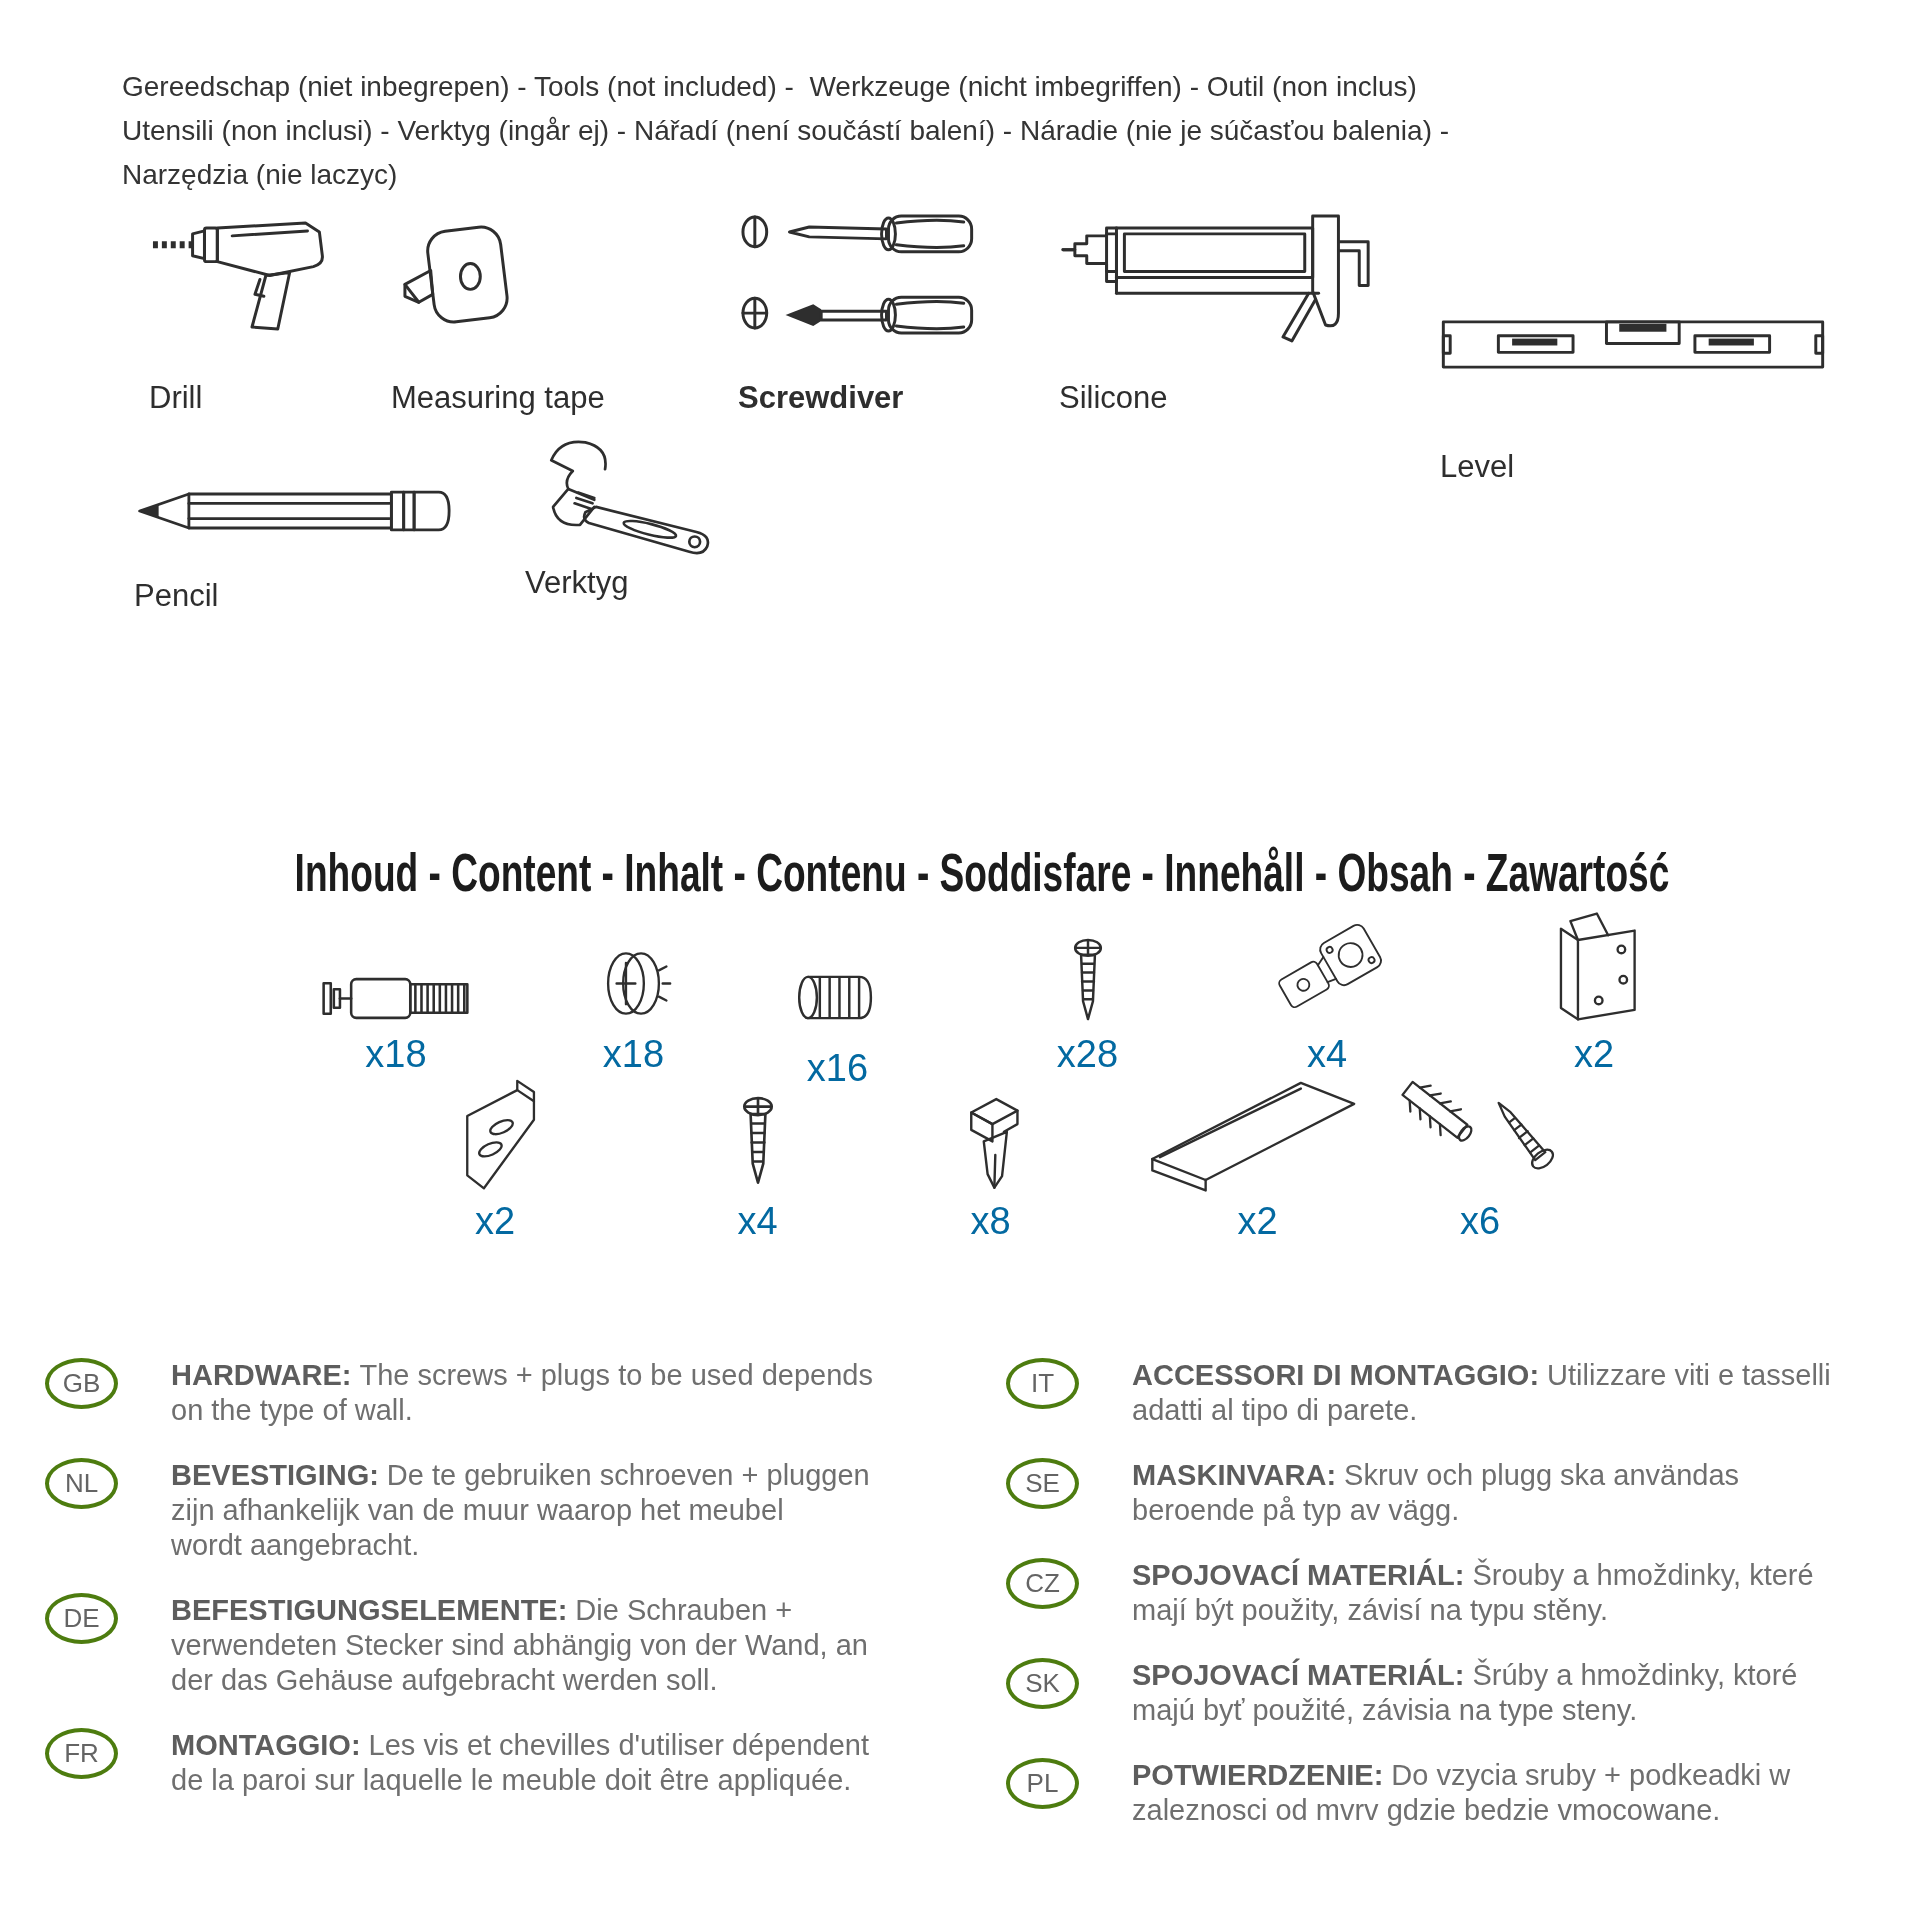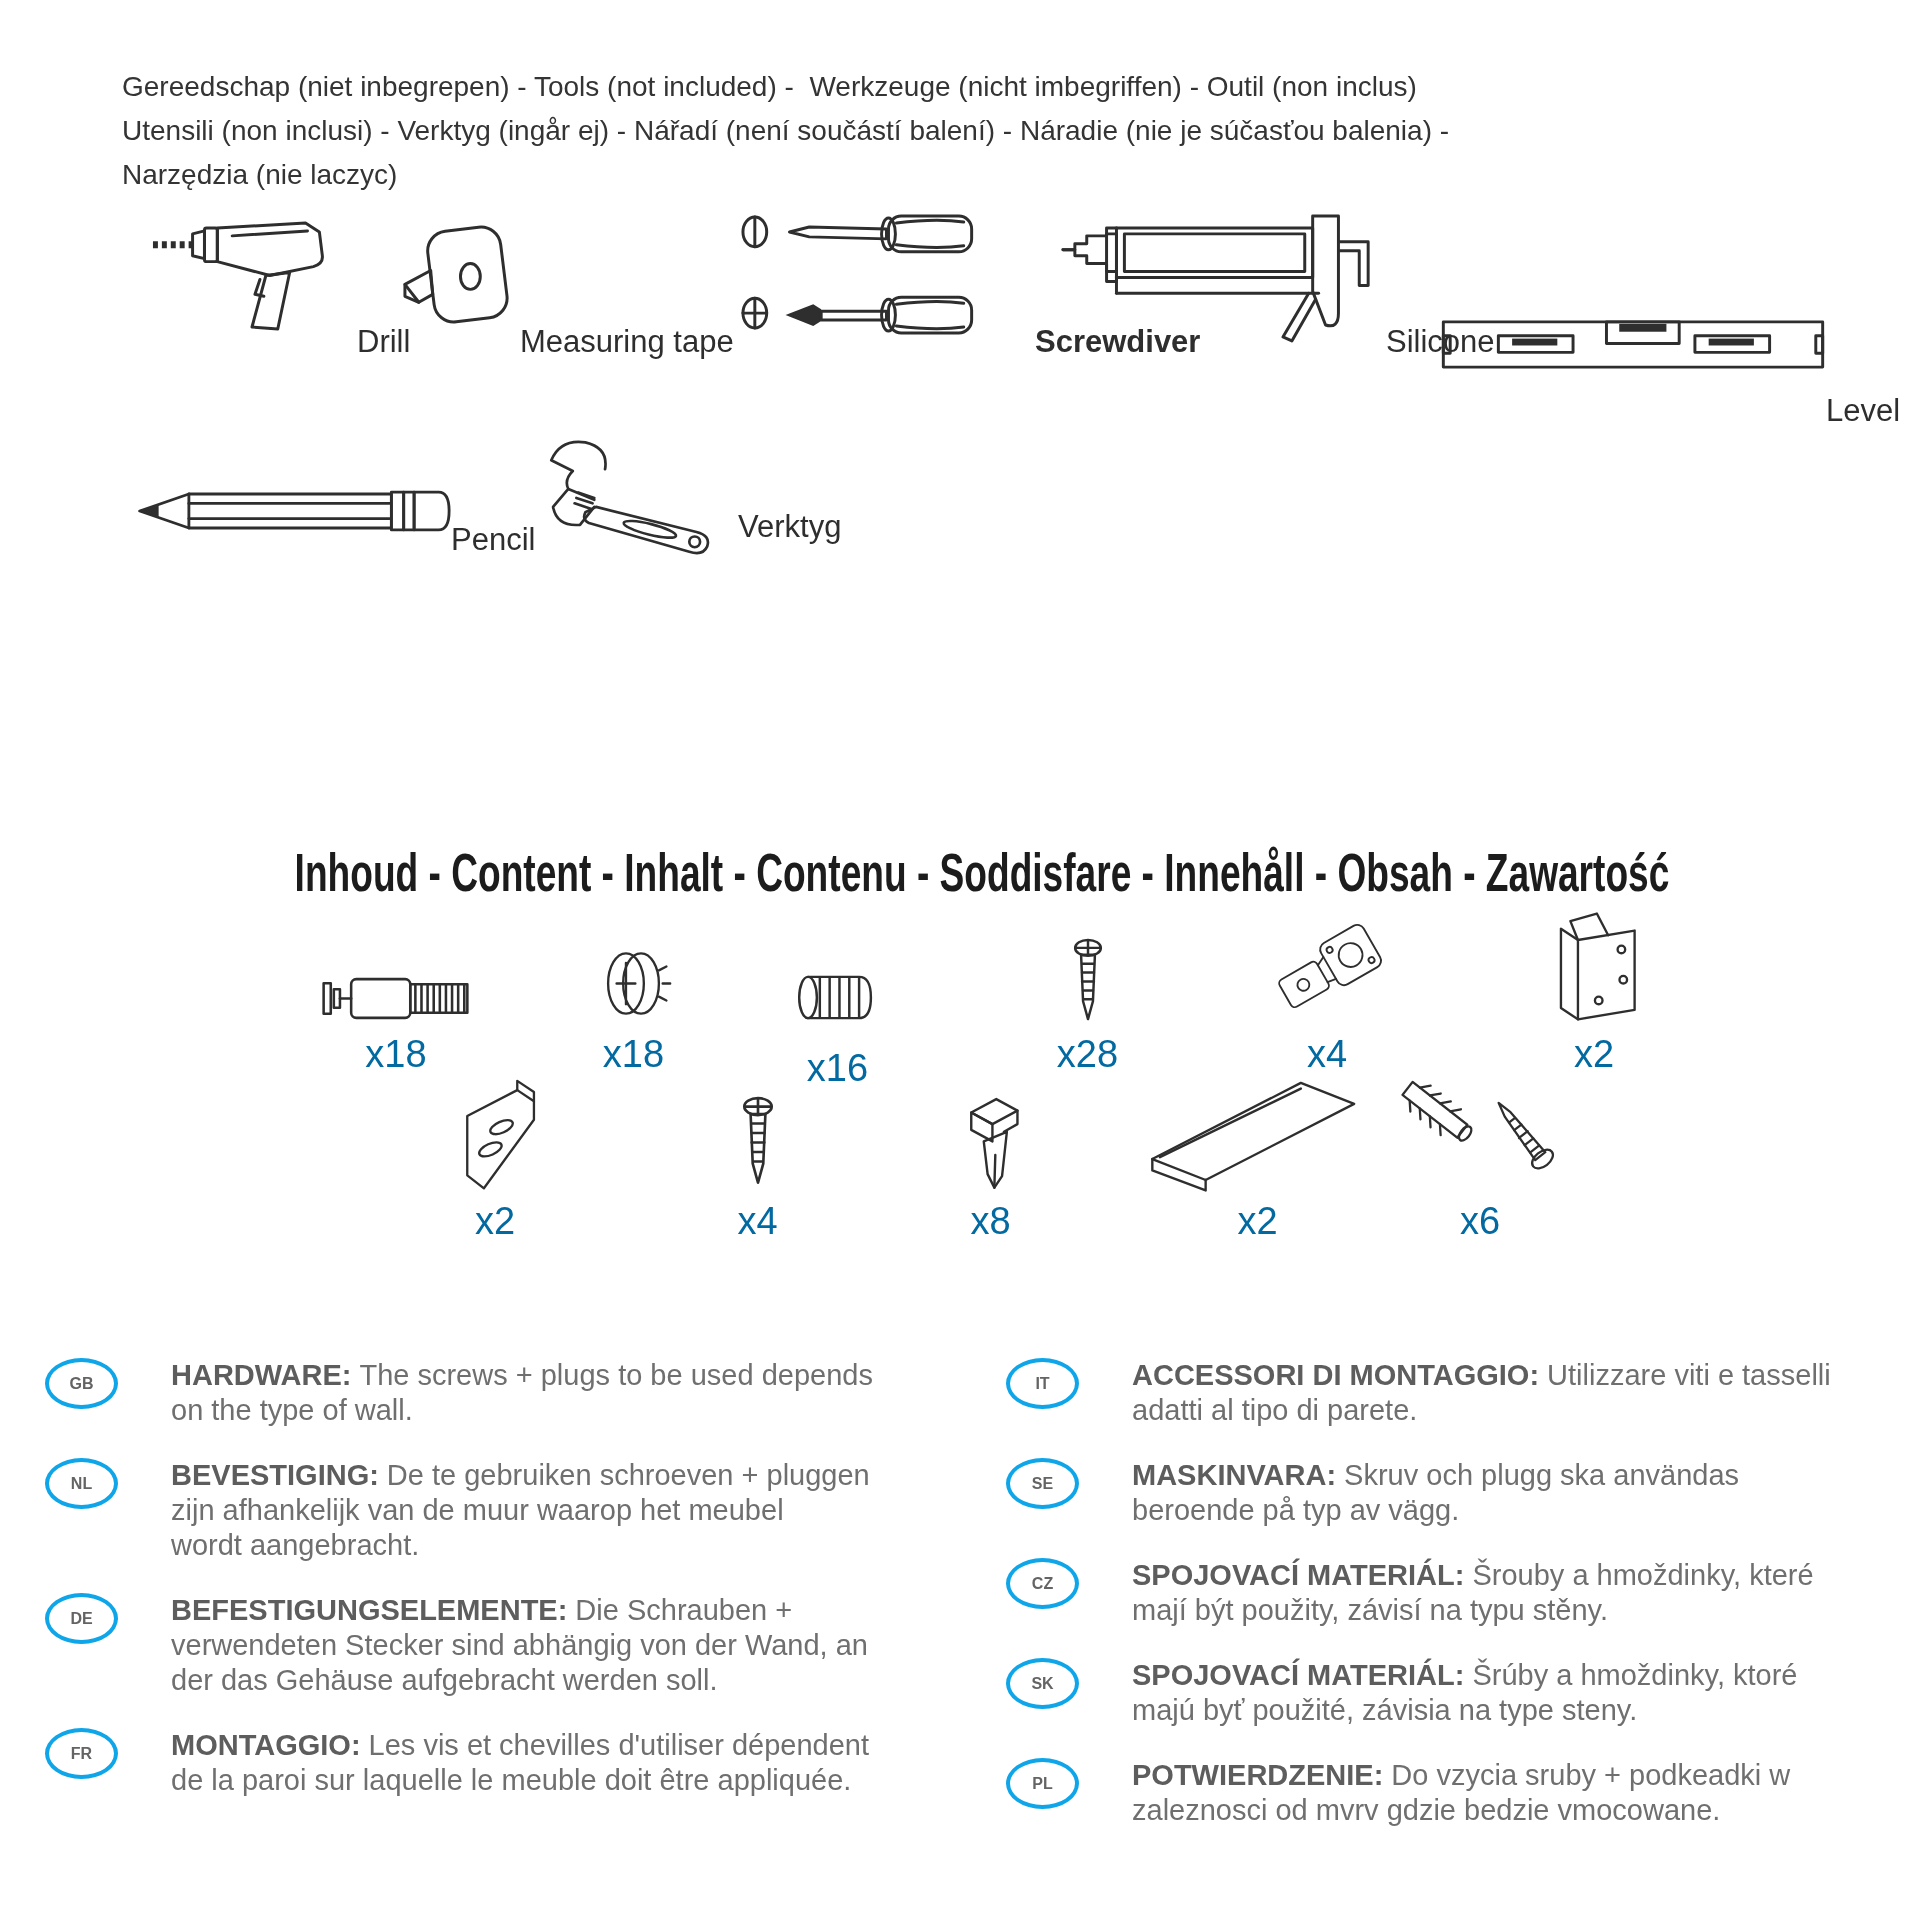--- a/index.html
+++ b/index.html
@@ -4,21 +4,21 @@
 <style>
   html,body{margin:0;padding:0;background:#fff;}
   .page{
     position:relative;width:1927px;height:1927px;background:#ffffff;
     font-family:"Liberation Sans", sans-serif;color:#2e2e2e;overflow:hidden;
   }
   
   .tools-header{position:absolute;left:122px;top:65px;font-size:28px;line-height:44px;color:#343434;}
   .tools-header div{white-space:pre;}
   
-  .tool{position:absolute;display:flex;flex-direction:row;align-items:flex-end;}
+  .tool{position:absolute;display:flex;flex-direction:column;align-items:flex-start;gap:16px;}
   .tool .icon-box{display:flex;align-items:center;justify-content:center;}
   .row1 .icon-box{height:170px;}
   .row2 .icon-box{height:95px;}
   .tool-label{font-size:31px;color:#2e2e2e;margin-top:4px;white-space:nowrap;}
   
   .content-heading{position:absolute;left:0;top:842px;width:100%;text-align:right;}
   .content-heading span{
     display:inline-block;font-size:53px;font-weight:700;color:#1c1c1c;
     transform:scaleX(0.70);transform-origin:center;white-space:nowrap;letter-spacing:0px;
   }
@@ -27,23 +27,23 @@
   .hw .icon-box{display:flex;align-items:flex-end;justify-content:center;}
   .hwrow1 .icon-box{height:99px;}
   .hwrow2 .icon-box{height:113px;}
   .hw-qty{font-size:38px;color:#0369a1;margin-top:8px;}
   
   .notes-col{position:absolute;top:1358px;}
   .notes-col.left{left:45px;width:921px;}
   .notes-col.right{left:1006px;width:906px;}
   .note{display:flex;align-items:flex-start;margin-bottom:30px;}
   .badge{
-    flex:0 0 auto;width:73px;height:51px;border:4px solid #0ea5e9;border-radius:50%;
+    flex:0 0 auto;width:73px;height:51px;border:4px solid #4d7c0f;border-radius:50%;
     display:flex;align-items:center;justify-content:center;
-    font-size:16px;font-weight:700;color:#646464;margin-right:53px;margin-top:0px;
+    font-size:26px;font-weight:400;color:#646464;margin-right:53px;margin-top:0px;
     box-sizing:border-box;
   }
   .note-text{margin:0;font-size:29px;line-height:35px;color:#6f6f6f;white-space:pre-line;max-width:762px;}
   .note-title{font-weight:700;color:#5d5d5d;margin-right:8px;}
   
   svg.art{display:block;}
   svg.art .s{fill:none;stroke:#2e2e2e;stroke-width:3;stroke-linejoin:round;stroke-linecap:round;}
   svg.art .t{fill:none;stroke:#2e2e2e;stroke-width:2.5;stroke-linejoin:round;stroke-linecap:round;}
   svg.art .f{fill:#2e2e2e;stroke:none;}
 </style>

